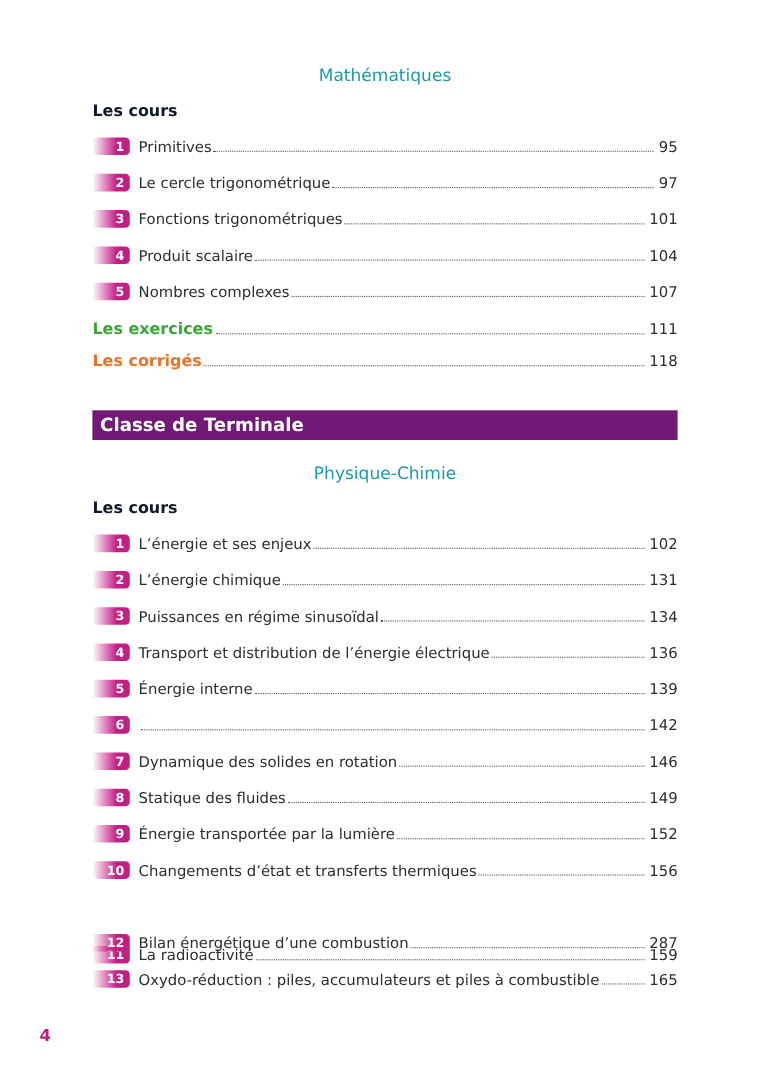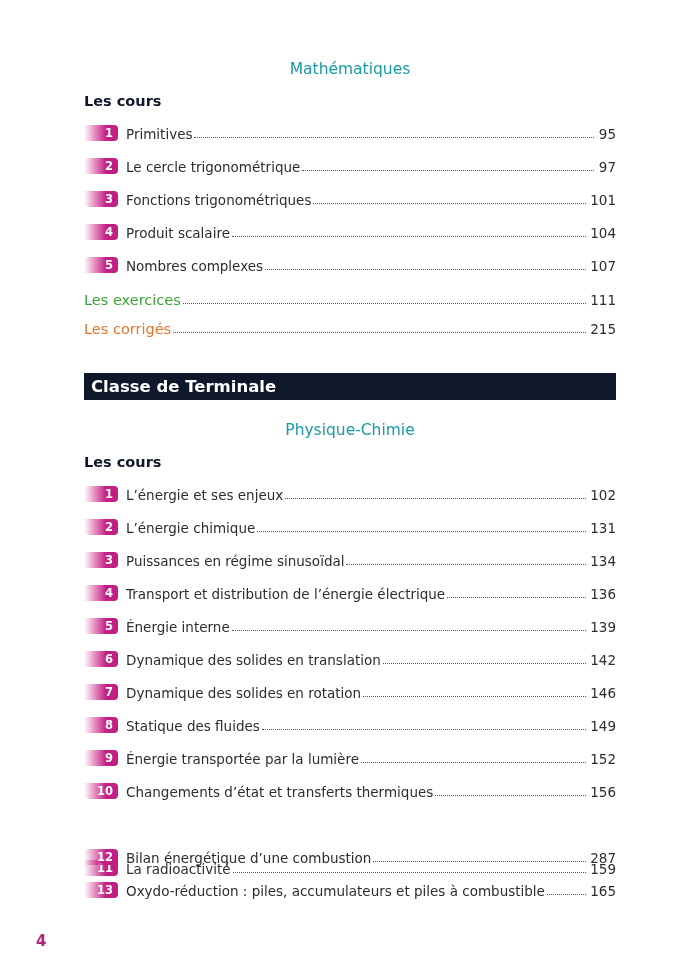--- a/index.html
+++ b/index.html
@@ -25,26 +25,26 @@
       background: linear-gradient(to right, rgba(200,30,130,0) 0%, rgba(200,30,130,0.55) 35%, #c21f84 65%, #c21f84 100%);
       color: #fff; font-weight: bold; font-size: 11.5px;
       display: flex; align-items: center; justify-content: flex-end; padding-right: 5px; box-sizing: border-box;
     }
     .entry-title { white-space: nowrap; }
     .leader {
       flex: 1 1 auto; height: 1px; margin: 0 4px 4px 2px;
       border-bottom: 1.5px dotted #555;
     }
     .page-num { white-space: nowrap; text-align: right; min-width: 18px; }
-    .section-row .entry-title { font-weight: normal; font-size: 14.5px; }
+    .section-row .entry-title { font-weight: bold; font-size: 14.5px; }
     .exercices .entry-title { color: #3aa535; }
     .corriges .entry-title { color: #e8742a; }
     .banner {
       position: absolute; left: 0; top: 373px; width: 532px; height: 27px;
-      background: #0f172a; color: #fff; font-weight: bold; font-size: 16.5px;
+      background: #701a75; color: #fff; font-weight: bold; font-size: 16.5px;
       display: flex; align-items: center; padding-left: 7px; box-sizing: border-box;
     }
     .folio {
       position: absolute; left: 36px; top: 932px; font-weight: bold; font-size: 15px; color: #b5237e;
     }
   </style>
 </head>
 <body>
 
 <div class="page">
@@ -84,21 +84,21 @@
   </div>
 
   <div class="toc-row section-row exercices" style="top:288px;">
     <span class="entry-title">Les exercices</span>
     <span class="leader"></span>
     <span class="page-num">111</span>
   </div>
   <div class="toc-row section-row corriges" style="top:317px;">
     <span class="entry-title">Les corrigés</span>
     <span class="leader"></span>
-    <span class="page-num">215</span>
+    <span class="page-num">118</span>
   </div>
 
   <div class="banner">Classe de Terminale</div>
 
   <div class="subject-title" style="top:421px;">Physique-Chimie</div>
   <div class="section-label" style="top:454px;">Les cours</div>
 
   <div class="toc-row" style="top:483px;">
     <span class="badge">1</span>
     <span class="entry-title">L’énergie et ses enjeux</span>
@@ -124,21 +124,20 @@
     <span class="page-num">136</span>
   </div>
   <div class="toc-row" style="top:615px;">
     <span class="badge">5</span>
     <span class="entry-title">Énergie interne</span>
     <span class="leader"></span>
     <span class="page-num">139</span>
   </div>
   <div class="toc-row" style="top:648px;">
     <span class="badge">6</span>
-    <span class="entry-title">Dynamique des solides en translation</span>
     <span class="leader"></span>
     <span class="page-num">142</span>
   </div>
   <div class="toc-row" style="top:681px;">
     <span class="badge">7</span>
     <span class="entry-title">Dynamique des solides en rotation</span>
     <span class="leader"></span>
     <span class="page-num">146</span>
   </div>
   <div class="toc-row" style="top:714px;">

